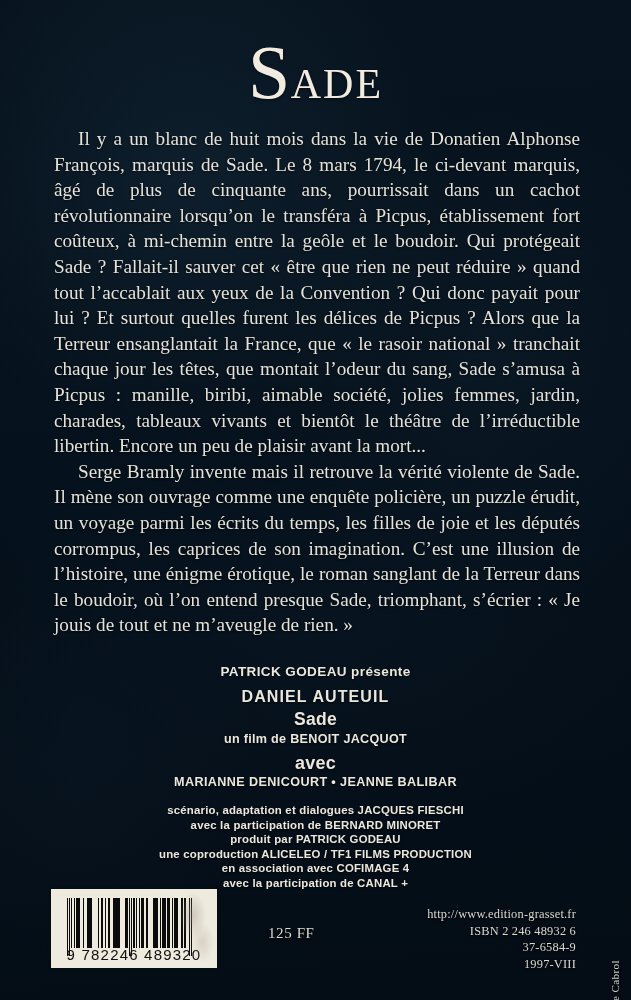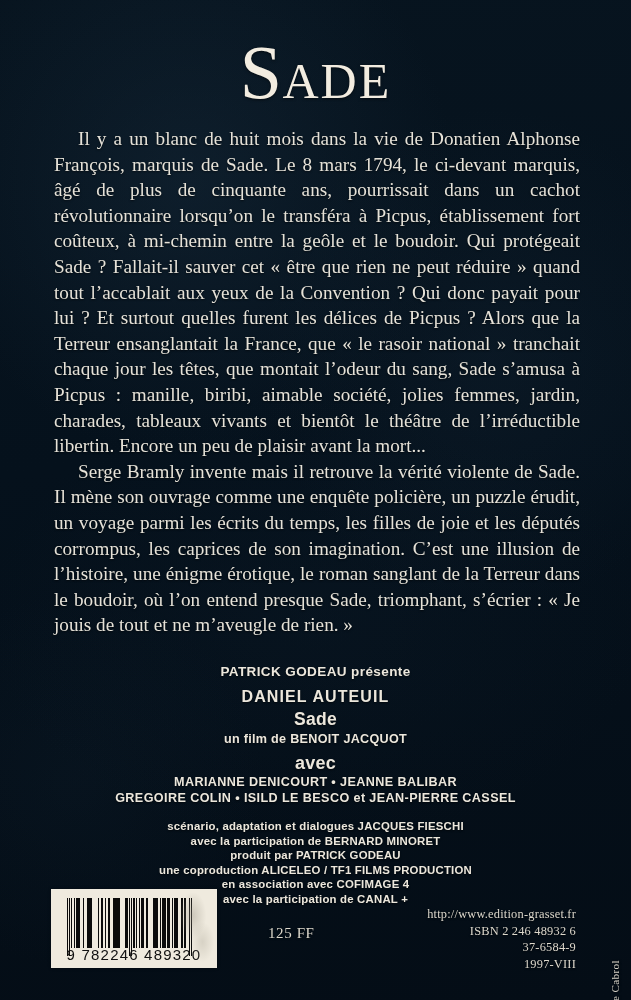--- a/index.html
+++ b/index.html
@@ -45,21 +45,21 @@
     font-weight: 400;
     font-size: 70px;
     line-height: 1;
     letter-spacing: 0.5px;
     text-shadow: 0 1px 3px rgba(0,0,0,0.55);
   }
   .title .cap {
     font-size: 76px;
   }
   .title .rest {
-    font-size: 50px;
+    font-size: 42px;
     letter-spacing: 2px;
     margin-top: 36px;
   }
 
   
   .blurb {
     position: absolute;
     top: 126px;
     left: 54px;
     width: 526px;
@@ -254,21 +254,20 @@
     <p>Serge Bramly invente mais il retrouve la vérité violente de Sade. Il mène son ouvrage comme une enquête policière, un puzzle érudit, un voyage parmi les écrits du temps, les filles de joie et les députés corrompus, les caprices de son imagination. C’est une illusion de l’histoire, une énigme érotique, le roman sanglant de la Terreur dans le boudoir, où l’on entend presque Sade, triomphant, s’écrier : « Je jouis de tout et ne m’aveugle de rien. »</p>
   </div>
 
   <div class="credits">
     <div class="line cr-presente">PATRICK GODEAU présente</div>
     <div class="line cr-star">DANIEL AUTEUIL</div>
     <div class="line cr-filmtitle">Sade</div>
     <div class="line cr-director">un film de BENOIT JACQUOT</div>
     <div class="line cr-avec">avec</div>
     <div class="line cr-cast">MARIANNE DENICOURT • JEANNE BALIBAR</div>
-    <div class="line cr-cast">GREGOIRE COLIN • ISILD LE BESCO et JEAN-PIERRE CASSEL</div>
     <div class="cr-gap"></div>
     <div class="line cr-prod">scénario, adaptation et dialogues JACQUES FIESCHI</div>
     <div class="line cr-prod">avec la participation de BERNARD MINORET</div>
     <div class="line cr-prod">produit par PATRICK GODEAU</div>
     <div class="line cr-prod">une coproduction ALICELEO / TF1 FILMS PRODUCTION</div>
     <div class="line cr-prod">en association avec COFIMAGE 4</div>
     <div class="line cr-prod">avec la participation de CANAL +</div>
   </div>
 
   <div class="barcode-box">

